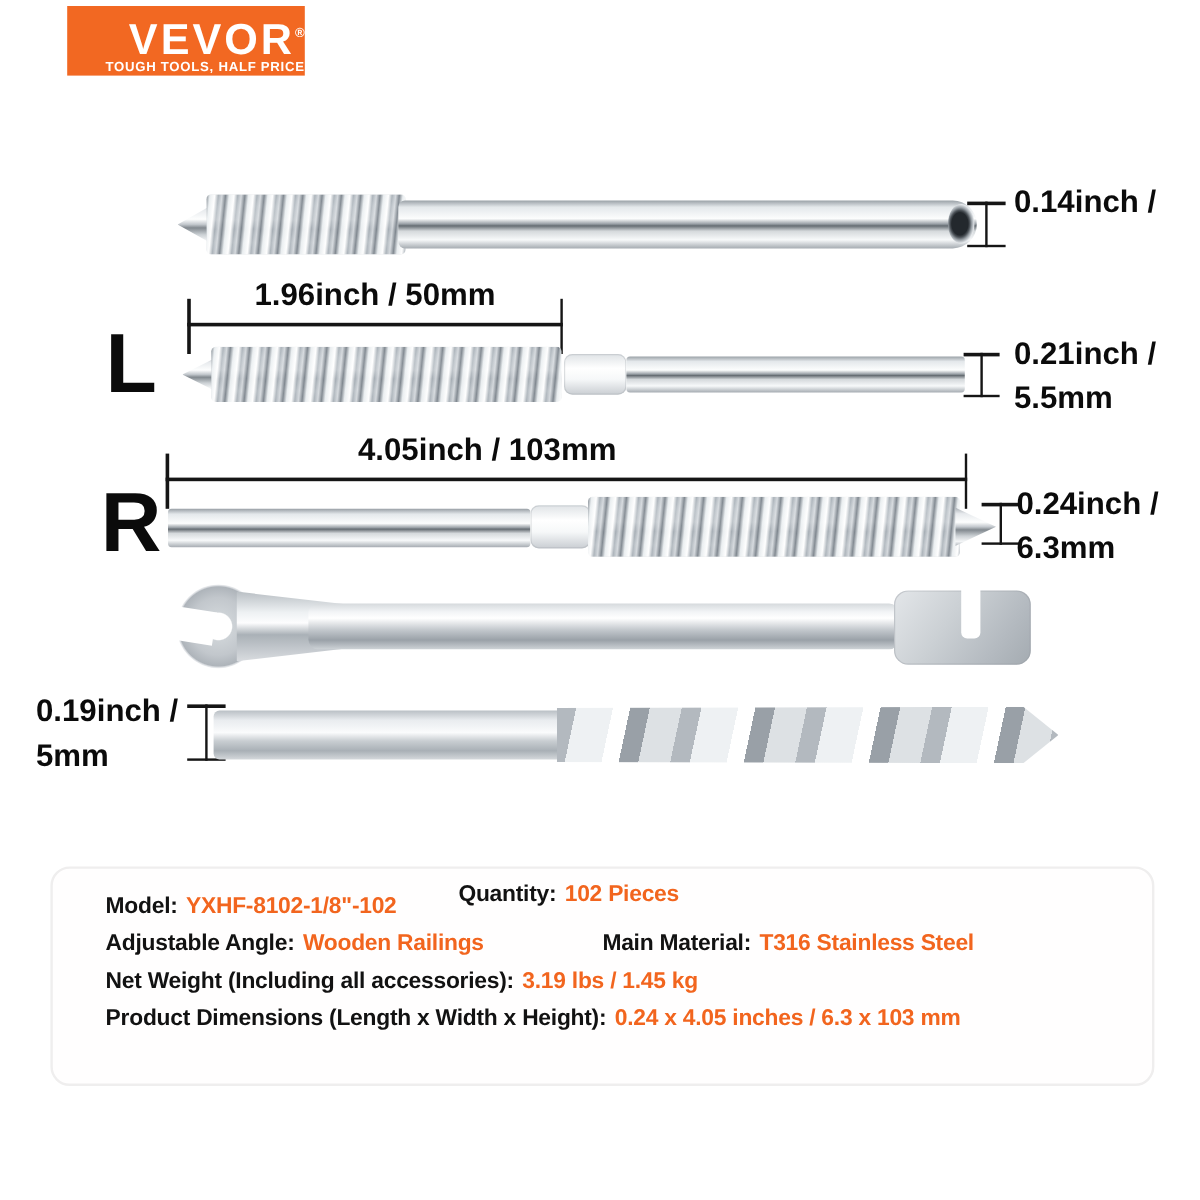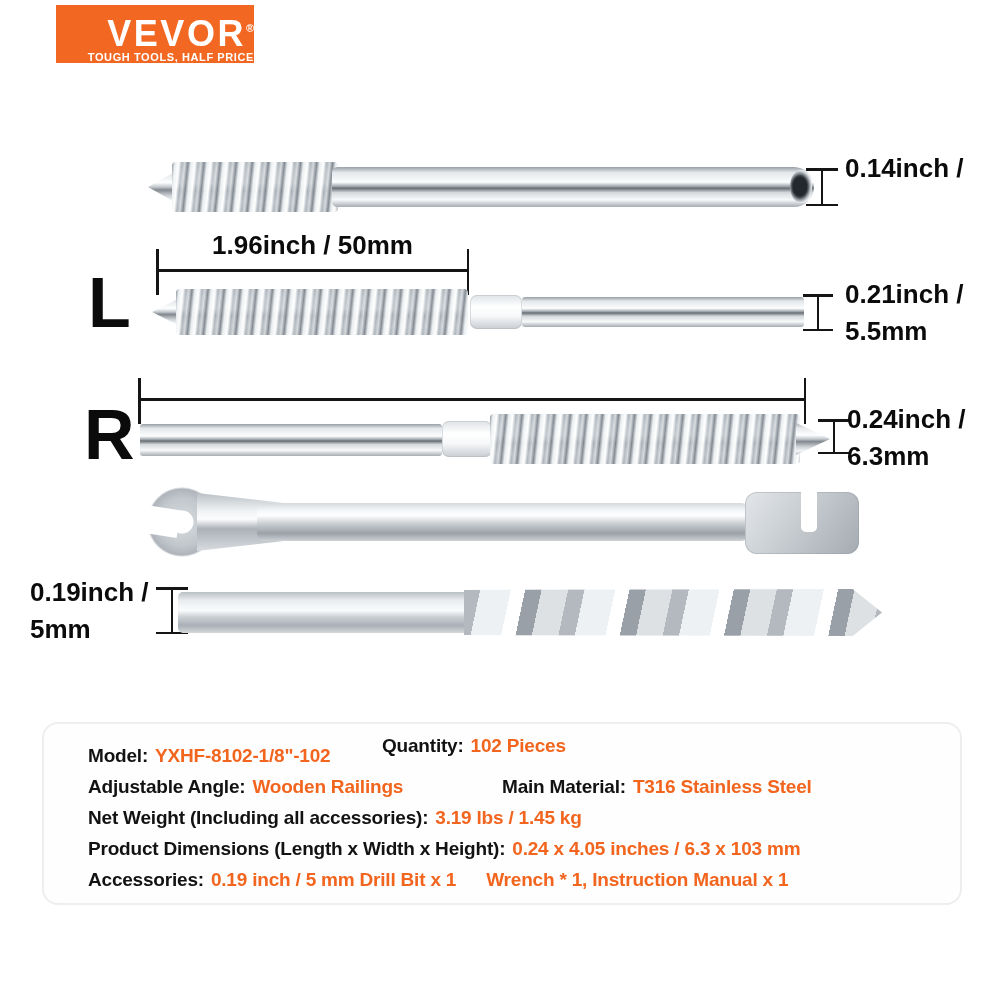--- a/index.html
+++ b/index.html
@@ -117,20 +117,21 @@
     <div class="c ct"></div>
       <div class="v"></div>
       <div class="c cb"></div>
   </div>
   <div class="dim-text" style="left:845px;top:276px;">
     <div>0.21inch /</div>
     <div>5.5mm</div>
   </div>
 
   <div class="big-letter" style="left:84px;top:404px;">R</div>
+  <div class="dim-text" style="left:156px;top:356px;width:500px;text-align:center;">4.05inch / 103mm</div>
   <div class="hdim" style="left:138px;top:378px;width:668px;height:46px;">
     <div class="t tl"></div>
       <div class="bar"></div>
       <div class="t tr"></div>
   </div>
   <div class="part" style="left:138px;top:412px;width:694px;height:54px;">
     <div class="part tube" style="left:2px;top:12px;width:302px;height:32px;border-radius:3px;"></div>
     <div class="part nut" style="left:304px;top:9px;width:50px;height:36px;"></div>
     <div class="part thread" style="left:352px;top:2px;width:310px;height:50px;"></div>
     <div class="part metal tipR" style="left:658px;top:11px;width:34px;height:32px;"></div>
@@ -180,18 +181,15 @@
     </div>
     <div class="sline" style="left:458px;top:52px;">
       <span class="sl">Main Material:</span><span class="sv">T316 Stainless Steel</span>
     </div>
     <div class="sline" style="left:44px;top:83px;">
       <span class="sl">Net Weight (Including all accessories):</span><span class="sv">3.19 lbs / 1.45 kg</span>
     </div>
     <div class="sline" style="left:44px;top:114px;">
       <span class="sl">Product Dimensions (Length x Width x Height):</span><span class="sv">0.24 x 4.05 inches / 6.3 x 103 mm</span>
     </div>
-    <div class="sline" style="left:44px;top:145px;">
-      <span class="sl">Accessories:</span><span class="sv">0.19 inch / 5 mm Drill Bit x 1</span><span class="sv2">Wrench * 1, Instruction Manual x 1</span>
-    </div>
   </div>
 
 </div>
 
 </body></html>

